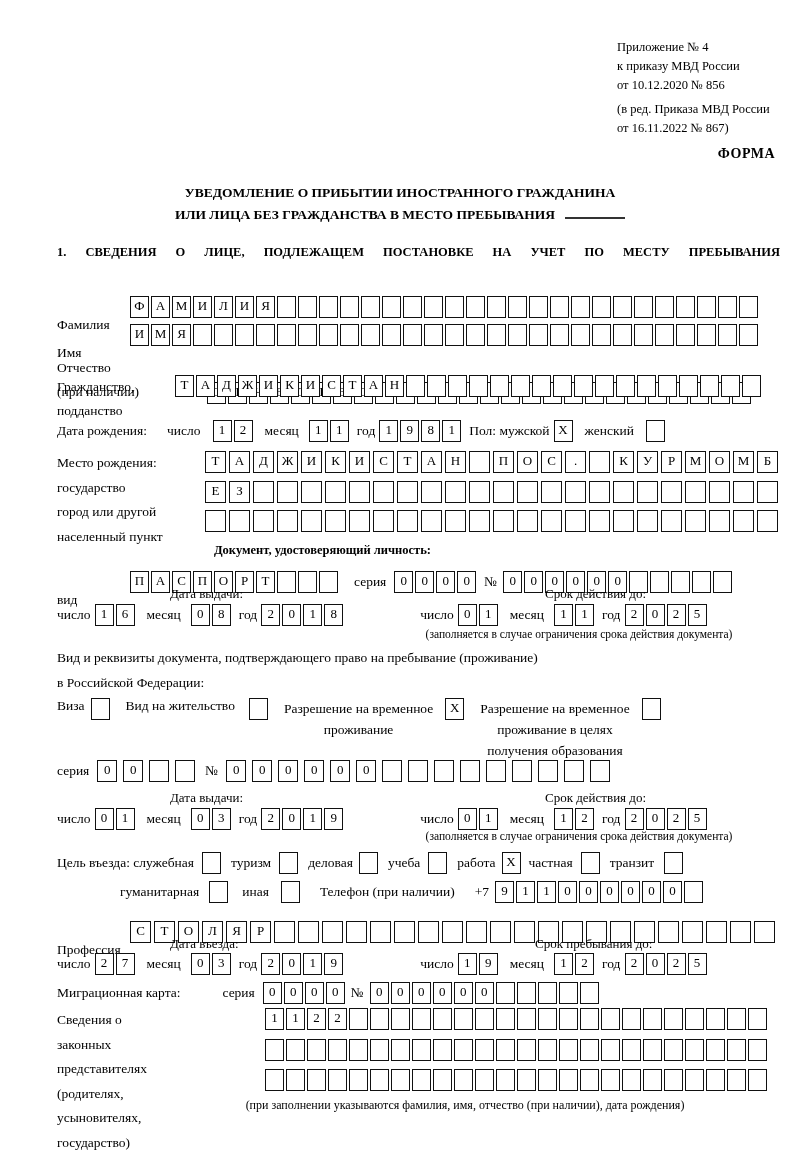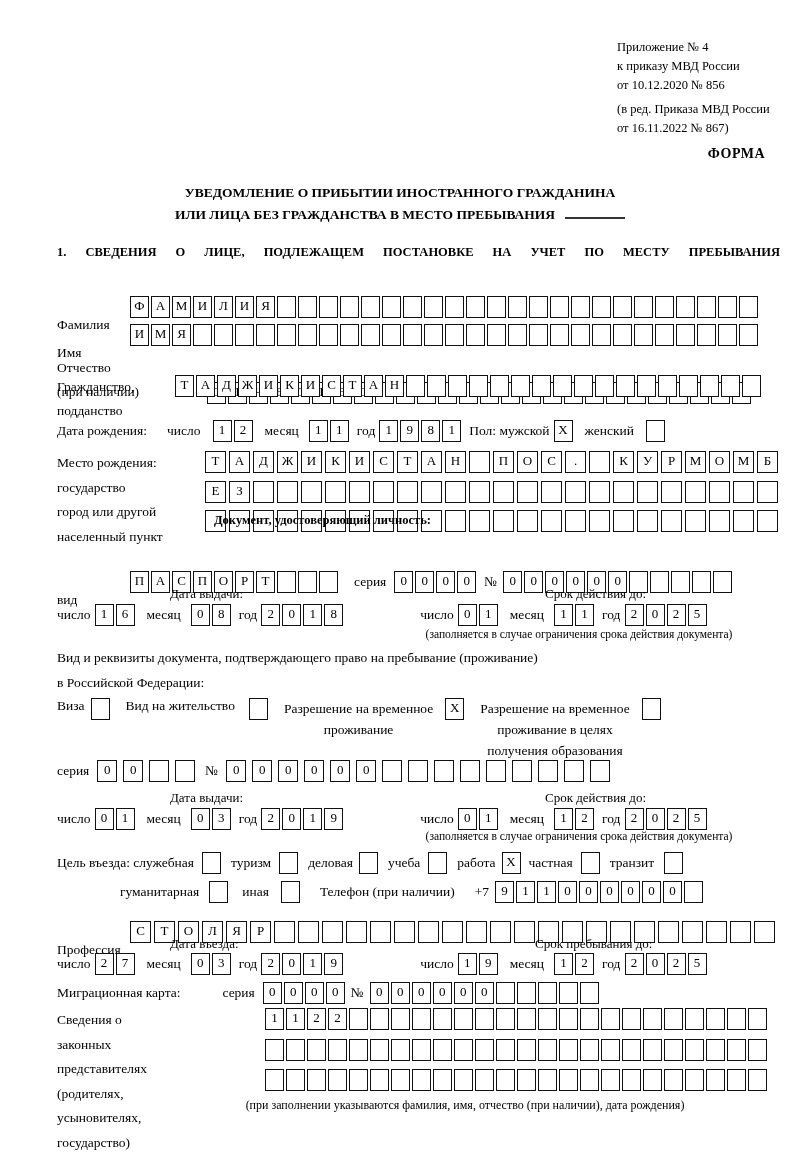--- a/index.html
+++ b/index.html
@@ -20,27 +20,27 @@
   .ml10{margin-left:10px;}.ml12{margin-left:12px;}.ml14{margin-left:14px;}
   .ml16{margin-left:16px;}.ml20{margin-left:20px;}
   .w73{display:inline-block;width:73px;margin-top:36px;}
   .w118{width:118px;flex:none;}
   .w148{width:148px;flex:none;}
   .w150{width:150px;flex:none;}
   .w208{width:208px;flex:none;}
   .spacer75{display:inline-block;width:75px;}
   #appendix{left:617px;top:38px;font-size:12.5px;line-height:19px;}
   #appendix .gap{margin-top:5px;}
-  #forma{top:146px;right:35px;font-weight:bold;font-size:14px;letter-spacing:0.5px;}
+  #forma{top:146px;right:25px;font-weight:bold;font-size:14px;letter-spacing:0.5px;}
   #title{left:0;top:182px;width:800px;text-align:center;font-weight:bold;
          font-size:13.5px;line-height:22px;}
   .uline{display:inline-block;width:60px;border-bottom:2px solid #333;margin-left:10px;}
   #sec1{left:57px;top:245px;width:723px;font-weight:bold;font-size:12.5px;
         text-align:justify;text-align-last:justify;}
-  #doc-heading{left:0;top:513px;width:645px;text-align:center;font-weight:bold;font-size:12.5px;}
+  #doc-heading{left:0;top:543px;width:645px;text-align:center;font-weight:bold;font-size:12.5px;}
   .pairlbl{position:absolute;font-size:13px;}
   .note{position:absolute;left:378px;width:402px;text-align:center;font-size:11.5px;}
   .optlines{font-size:13.5px;text-align:center;line-height:21px;}
   #rep-note{left:160px;top:1098px;width:610px;text-align:center;font-size:12px;}
 </style>
 </head>
 <body>
 
 <div id="page">
 

